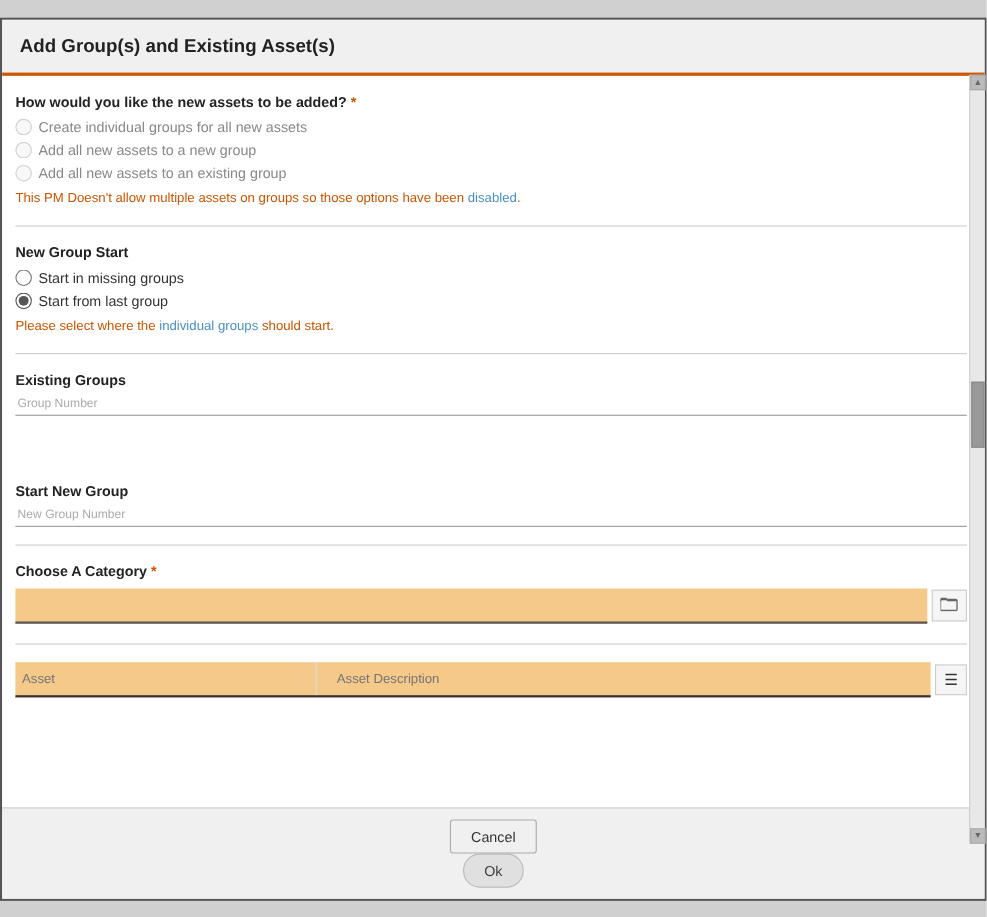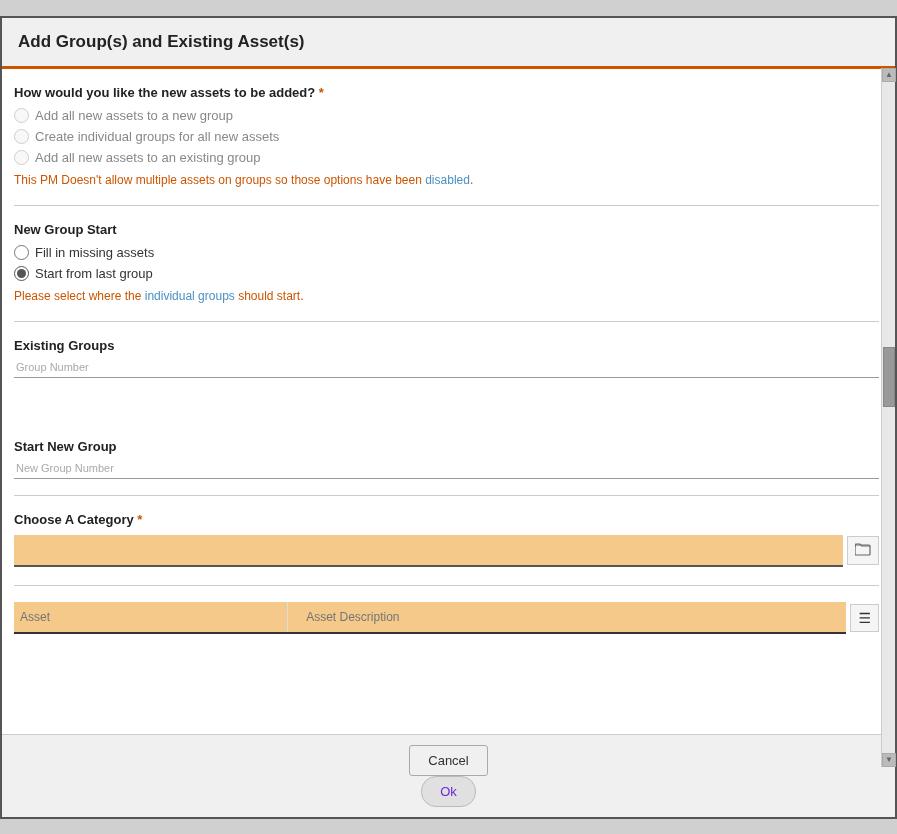--- a/index.html
+++ b/index.html
@@ -207,21 +207,21 @@
       font-size: 13px;
       color: #333;
       border-radius: 3px;
     }
     .btn-ok {
       background: #e0e0e0;
       border: 1px solid #bbb;
       padding: 7px 18px;
       cursor: pointer;
       font-size: 13px;
-      color: #6d28d9;
+      color: #404040;
       border-radius: 15px;
     }
     .scrollbar-track {
       position: absolute;
       right: 0;
       top: 50px;
       bottom: 50px;
       width: 14px;
       background: #e8e8e8;
       border-left: 1px solid #ccc;
@@ -271,44 +271,44 @@
 <div class="dialog">
   <div class="dialog-title">Add Group(s) and Existing Asset(s)</div>
 
   <div class="dialog-body">
 
     <div class="section">
       <div class="section-label required">How would you like the new assets to be added?</div>
       <div class="radio-group">
         <label class="radio-item">
           <input type="radio" name="add_option" disabled="" style="">
-          <span>Add all new assets to a new group</span>
+          <span>Create individual groups for all new assets</span>
         </label>
         <label class="radio-item">
           <input type="radio" name="add_option" disabled="" style="">
-          <span>Create individual groups for all new assets</span>
+          <span>Add all new assets to a new group</span>
         </label>
         <label class="radio-item">
           <input type="radio" name="add_option" disabled="" style="">
           <span>Add all new assets to an existing group</span>
         </label>
       </div>
       <div class="info-text">
         This PM Doesn't allow multiple assets on groups so those options have been <span class="link-like">disabled</span>.
       </div>
     </div>
 
     <hr class="divider">
 
     <div class="section">
       <div class="section-label">New Group Start</div>
       <div class="radio-group">
         <label class="radio-item enabled">
           <input type="radio" name="group_start" style="">
-          <span>Fill in missing assets</span>
+          <span>Start in missing groups</span>
         </label>
         <label class="radio-item enabled">
           <input type="radio" name="group_start" checked="" style="">
           <span>Start from last group</span>
         </label>
       </div>
       <div class="warning-text">
         Please select where the <span class="link-like">individual groups</span> should start.
       </div>
     </div>

